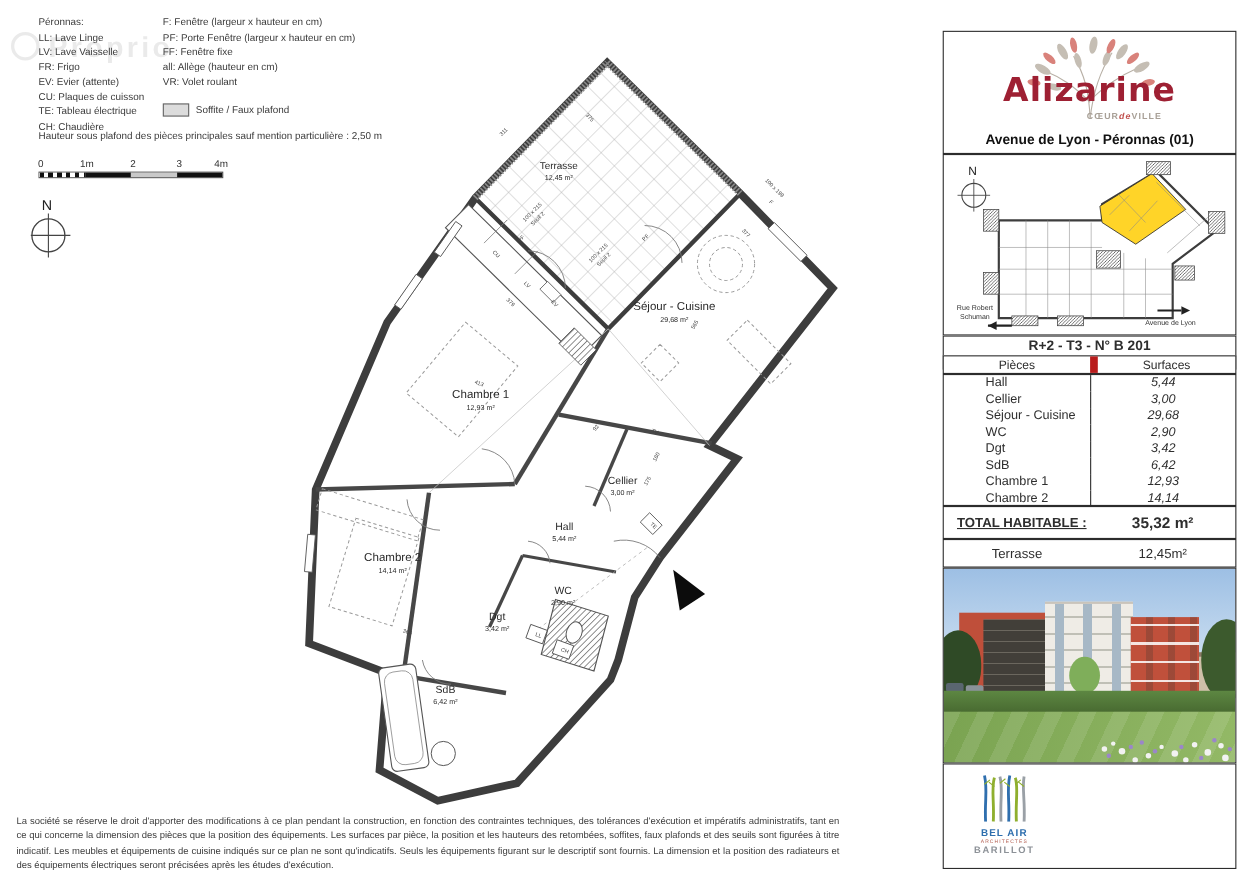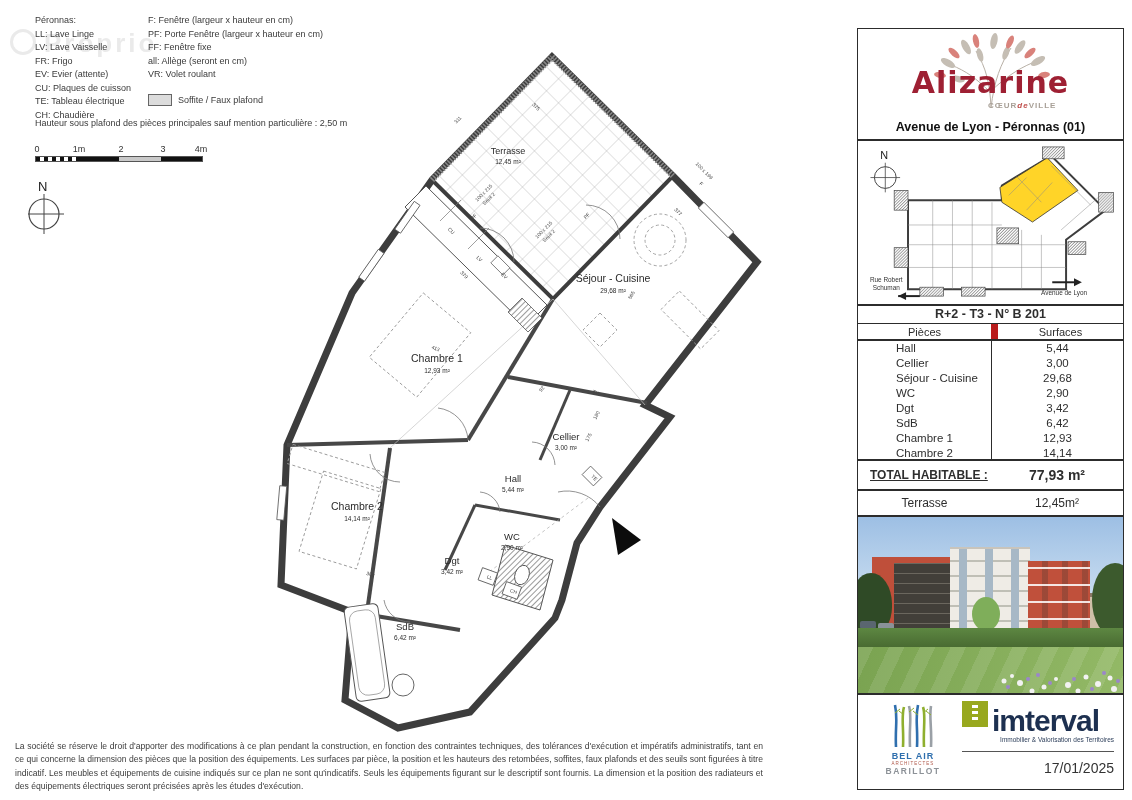--- a/index.html
+++ b/index.html
@@ -20,21 +20,21 @@
   .scalebar .seg{flex:1;height:100%;}
   .seg.dash{background:repeating-linear-gradient(90deg,#111 0 4px,#fff 4px 8px);}
   .seg.black{background:#111;} .seg.gray{background:#c9c9c9;}
   
   .pbox{position:absolute;left:857px;width:267px;border:1px solid #2c2c2c;background:#fff;box-sizing:border-box;}
   .unitrow{font-size:12.5px;font-weight:bold;text-align:center;line-height:17px;}
   .colhead{display:flex;font-size:11px;line-height:16px;text-align:center;}
   .colhead .c1{width:133px;} .colhead .c2{flex:1;border-left:7px solid #b91c1c;}
   .trows .r{display:flex;font-size:11.5px;line-height:15px;}
   .trows .n{width:133px;padding-left:38px;box-sizing:border-box;}
-  .trows .v{flex:1;text-align:center;border-left:1px solid #2c2c2c;}
+  .trows .v{flex:1;text-align:center;border-left:1px solid #2c2c2c;font-style:italic;}
   .totalrow{display:flex;align-items:center;font-weight:bold;}
   .totalrow .tl{width:133px;padding-left:12px;font-size:12px;text-decoration:underline;box-sizing:border-box;}
   .totalrow .tv{flex:1;text-align:center;font-size:14px;}
   .terrow{display:flex;align-items:center;font-size:12px;}
   .terrow .tl{width:133px;text-align:center;} .terrow .tv{flex:1;text-align:center;}
   
   .alz-name{font-size:30px;font-weight:bold;color:#9e2033;letter-spacing:1px;font-family:"DejaVu Sans",sans-serif;}
   .alz-sub{font-size:8px;letter-spacing:1px;color:#a8a097;font-weight:bold;}
   .alz-sub .de{color:#c0504d;font-style:italic;text-transform:none;}
   .addr{font-size:12.5px;font-weight:bold;text-align:center;color:#111;}
@@ -70,21 +70,21 @@
   <div>FR: Frigo</div>
   <div>EV: Evier (attente)</div>
   <div>CU: Plaques de cuisson</div>
   <div>TE: Tableau électrique</div>
   <div>CH: Chaudière</div>
 </div>
 <div class="abs legend" style="left:148px;top:14px;width:240px;">
   <div>F: Fenêtre (largeur x hauteur en cm)</div>
   <div>PF: Porte Fenêtre (largeur x hauteur en cm)</div>
   <div>FF: Fenêtre fixe</div>
-  <div>all: Allège (seront en cm)</div>
+  <div>all: Allège (hauteur en cm)</div>
   <div>VR: Volet roulant</div>
   <div style="margin-top:12px;">
     <span class="swatch"></span><span>Soffite / Faux plafond</span>
   </div>
 </div>
 <div class="abs note" style="left:35px;top:118px;width:420px;">Hauteur sous plafond des pièces principales sauf mention particulière : 2,50 m</div>
 
 <div class="abs scalebar" style="left:35px;top:144px;">
   <div class="labels">
     <span style="left:2px;">0</span>
@@ -356,21 +356,21 @@
         <div class="v">12,93</div>
       </div>
   <div class="r">
         <div class="n">Chambre 2</div>
         <div class="v">14,14</div>
       </div>
 </div>
 
 <div class="pbox totalrow" style="top:460px;height:30px;">
   <div class="tl">TOTAL HABITABLE :</div>
-  <div class="tv">77,93 m²</div>
+  <div class="tv">35,32 m²</div>
 </div>
 
 <div class="pbox terrow" style="top:490px;height:26px;">
   <div class="tl">Terrasse</div>
   <div class="tv">12,45m²</div>
 </div>
 
 <div class="pbox photo" style="top:516px;height:178px;">
   <div style="left:0;top:92px;width:70px;height:22px;background:#b06049;opacity:.7;"></div>
   <div style="left:228px;top:76px;width:37px;height:34px;background:#cfc0a8;border-top:4px solid #8a7866;"></div>
@@ -423,23 +423,17 @@
       <path d="M20,44 C19,22 22,14 19,3" stroke="#9aa0a6" stroke-width="2.6" fill="none"></path>
       <path d="M27,44 C28,24 25,16 28,2" stroke="#2f6fae" stroke-width="2.6" fill="none"></path>
       <path d="M34,44 C33,26 36,12 33,4" stroke="#8faf2e" stroke-width="2.6" fill="none"></path>
       <path d="M41,44 C42,24 39,14 41,3" stroke="#9aa0a6" stroke-width="2.6" fill="none"></path>
       <path d="M5,10 L10,6 M14,12 L9,8 M19,9 L24,5 M28,12 L23,8 M33,10 L38,6 M41,12 L36,8" stroke="#8faf2e" stroke-width="1" fill="none"></path>
     </svg>
     <div class="belair-t1">BEL AIR</div>
     <div class="belair-t2">ARCHITECTES</div>
     <div class="belair-t3">BARILLOT</div>
   </div>
-  <div class="abs" style="left:104px;top:6px;width:152px;">
-    <div class="imt-brand"><span class="imt-sq"><i></i></span><span>imterval</span></div>
-    <div class="imt-tag">Immobilier &amp; Valorisation des Territoires</div>
-    <div class="imt-line" style="margin-top:8px;"></div>
-    <div class="imt-date" style="margin-top:8px;">17/01/2025</div>
-  </div>
 </div>
 
 <div class="abs disc" style="left:15px;top:740px;width:748px;">La société se réserve le droit d'apporter des modifications à ce plan pendant la construction, en fonction des contraintes techniques, des tolérances d'exécution et impératifs administratifs, tant en ce qui concerne la dimension des pièces que la position des équipements. Les surfaces par pièce, la position et les hauteurs des retombées, soffites, faux plafonds et des seuils sont figurées à titre indicatif. Les meubles et équipements de cuisine indiqués sur ce plan ne sont qu'indicatifs. Seuls les équipements figurant sur le descriptif sont fournis. La dimension et la position des radiateurs et des équipements électriques seront précisées après les études d'exécution.</div>
 
 </div>
 
 </body></html>

